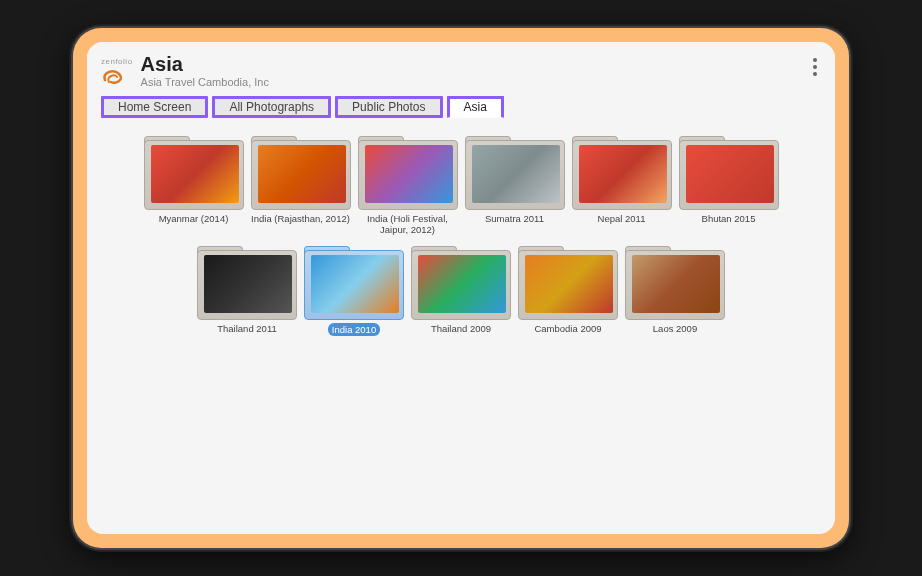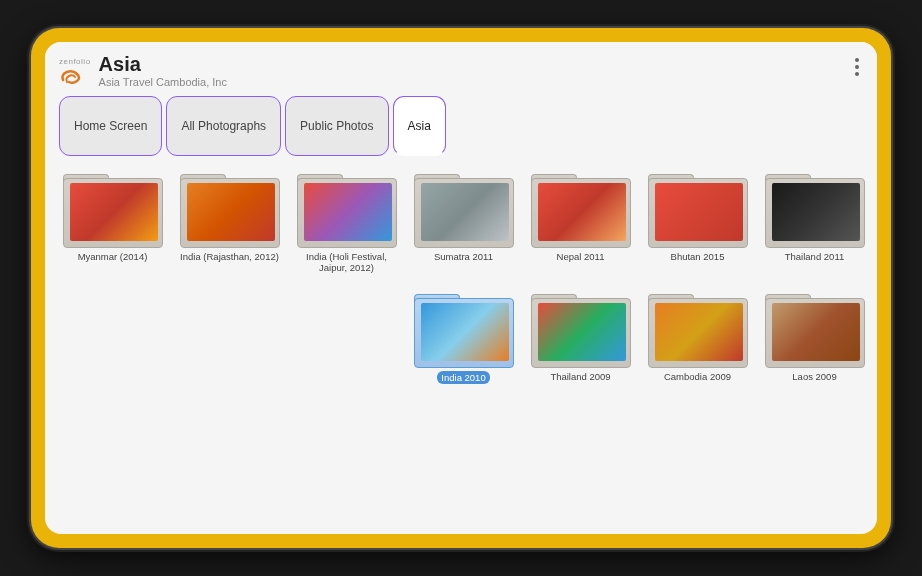--- a/index.html
+++ b/index.html
@@ -7,23 +7,23 @@
       background: #1a1a1a;
       display: flex;
       justify-content: center;
       align-items: center;
       width: 922px;
       height: 576px;
       font-family: Arial, sans-serif;
     }
 
     .device-frame {
-      width: 860px;
+      width: 776px;
       height: 520px;
-      background: #eab308;
+      background: #fdba74;
       border-radius: 28px;
       padding: 14px;
       box-shadow: 0 0 0 2px #444, 0 0 0 4px #222, 0 8px 30px rgba(0,0,0,0.8);
       display: flex;
       align-items: center;
       justify-content: center;
     }
 
     .screen {
       width: 100%;
@@ -100,26 +100,26 @@
     }
 
     .nav-tabs {
       display: flex;
       gap: 0;
       padding: 8px 14px 0 14px;
       flex-shrink: 0;
     }
 
     .nav-tab {
-      padding: 22px 14px;
+      padding: 1px 14px;
       font-size: 12px;
       color: #444;
       background: #e8e8e8;
-      border: 1px solid #8b5cf6;
-      border-radius: 11px;
+      border: 3px solid #8b5cf6;
+      border-radius: 1px;
       margin-right: 4px;
       cursor: pointer;
       white-space: nowrap;
     }
 
     .nav-tab.active {
       background: #fff;
       border-bottom: 1px solid #fff;
       color: #222;
       font-weight: 500;
@@ -127,22 +127,22 @@
 
     .content {
       flex: 1;
       overflow-y: auto;
       padding: 10px 10px 10px 10px;
     }
 
     .folders-grid {
       display: flex;
       flex-wrap: wrap;
-      gap: 12px;
-      justify-content: flex-end;
+      gap: 2px;
+      justify-content: center;
     }
 
     .folder-item {
       display: flex;
       flex-direction: column;
       align-items: center;
       width: 105px;
       cursor: pointer;
     }
 

